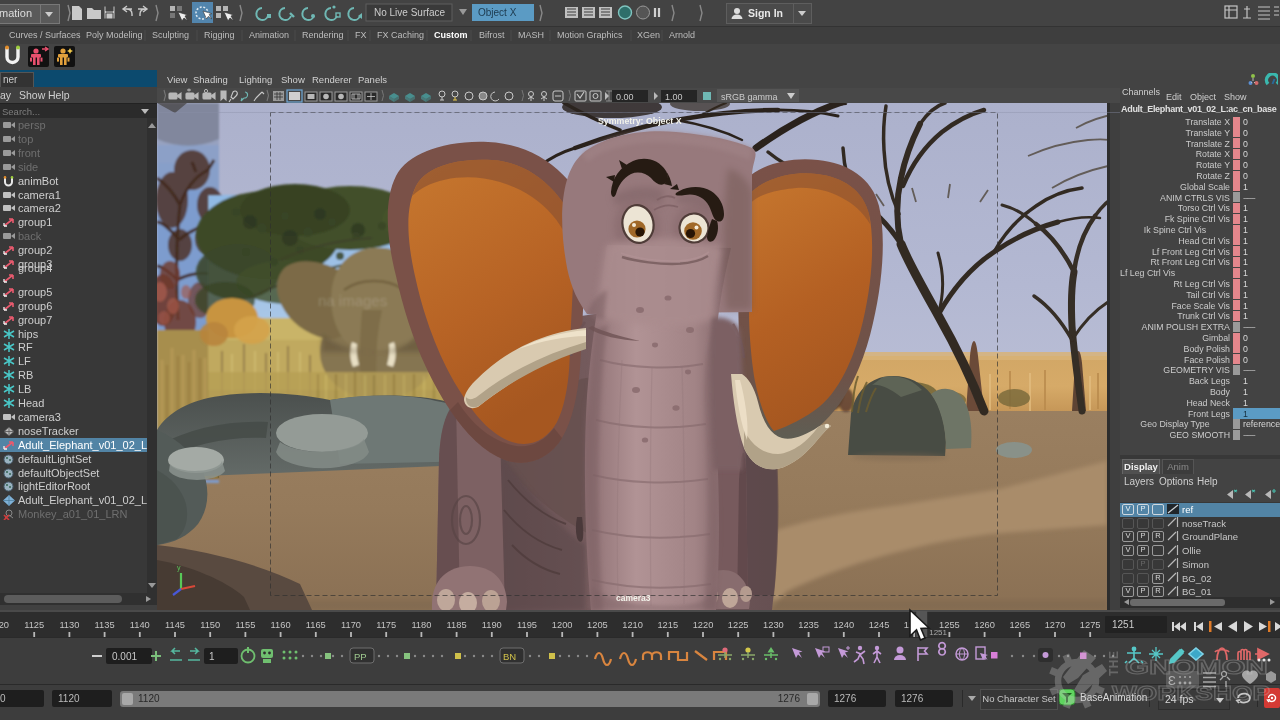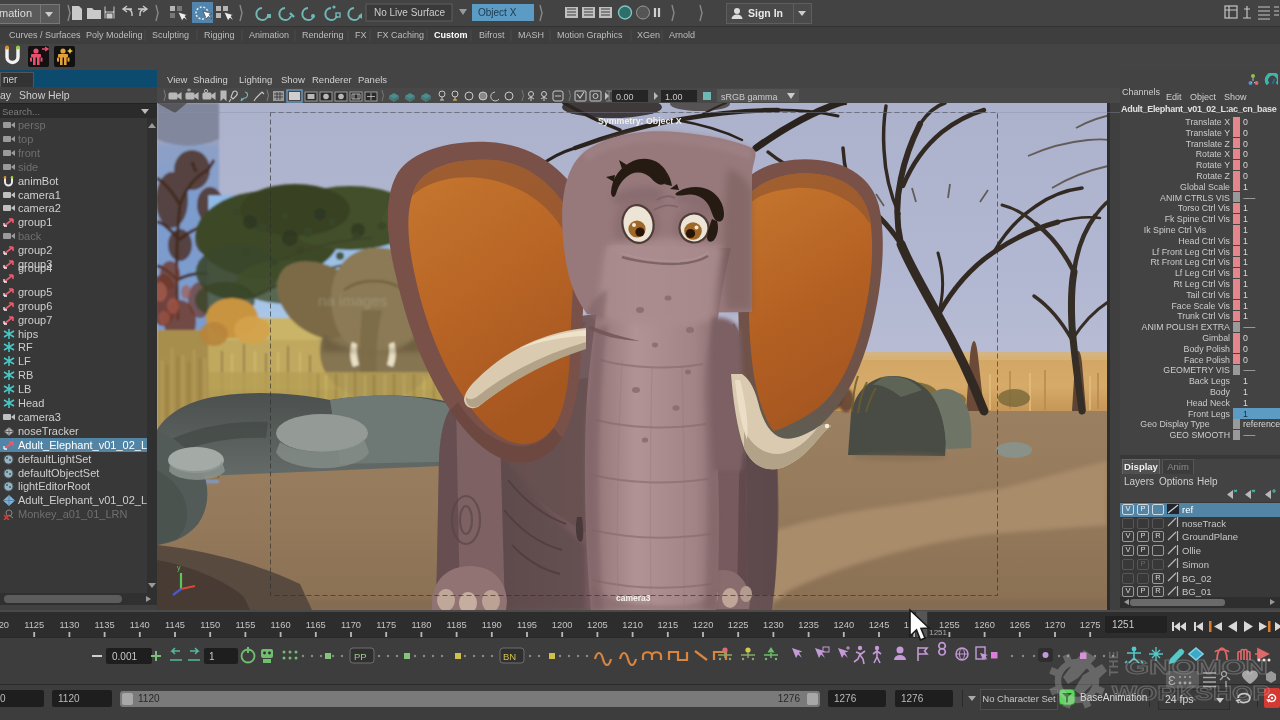--- a/index.html
+++ b/index.html
@@ -904,21 +904,21 @@
       <div class="abs" style="left:123px;top:155.0px;color:#d8d8d8;">1</div>
       <div class="abs" style="left:0;top:165.8px;width:110px;text-align:right;color:#cccccc;">Head Ctrl Vis</div>
       <div class="abs" style="left:113px;top:165.3px;width:7px;height:10px;background:#e4868c;"></div>
       <div class="abs" style="left:123px;top:165.8px;color:#d8d8d8;">1</div>
       <div class="abs" style="left:0;top:176.6px;width:110px;text-align:right;color:#cccccc;">Lf Front Leg Ctrl Vis</div>
       <div class="abs" style="left:113px;top:176.1px;width:7px;height:10px;background:#e4868c;"></div>
       <div class="abs" style="left:123px;top:176.6px;color:#d8d8d8;">1</div>
       <div class="abs" style="left:0;top:187.4px;width:110px;text-align:right;color:#cccccc;">Rt Front Leg Ctrl Vis</div>
       <div class="abs" style="left:113px;top:186.9px;width:7px;height:10px;background:#e4868c;"></div>
       <div class="abs" style="left:123px;top:187.4px;color:#d8d8d8;">1</div>
-      <div class="abs" style="left:0;top:198.2px;width:110px;text-align:right;color:#cccccc;">Lf Leg Ctrl Vis</div>
+      <div class="abs" style="left:0;top:198.2px;width:110px;text-align:left;color:#cccccc;">Lf Leg Ctrl Vis</div>
       <div class="abs" style="left:113px;top:197.7px;width:7px;height:10px;background:#e4868c;"></div>
       <div class="abs" style="left:123px;top:198.2px;color:#d8d8d8;">1</div>
       <div class="abs" style="left:0;top:209.0px;width:110px;text-align:right;color:#cccccc;">Rt Leg Ctrl Vis</div>
       <div class="abs" style="left:113px;top:208.5px;width:7px;height:10px;background:#e4868c;"></div>
       <div class="abs" style="left:123px;top:209.0px;color:#d8d8d8;">1</div>
       <div class="abs" style="left:0;top:219.8px;width:110px;text-align:right;color:#cccccc;">Tail Ctrl Vis</div>
       <div class="abs" style="left:113px;top:219.3px;width:7px;height:10px;background:#e4868c;"></div>
       <div class="abs" style="left:123px;top:219.8px;color:#d8d8d8;">1</div>
       <div class="abs" style="left:0;top:230.6px;width:110px;text-align:right;color:#cccccc;">Face Scale Vis</div>
       <div class="abs" style="left:113px;top:230.1px;width:7px;height:10px;background:#e4868c;"></div>

